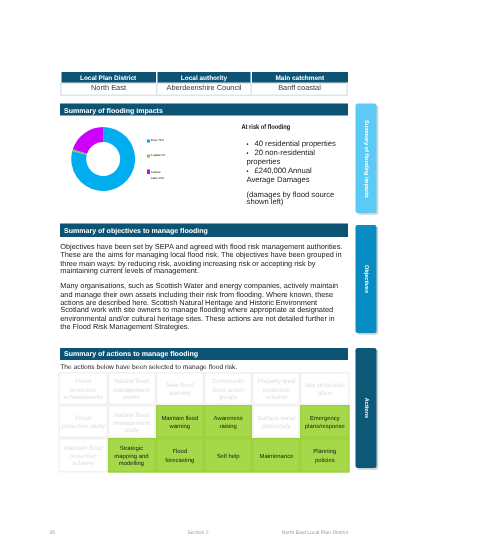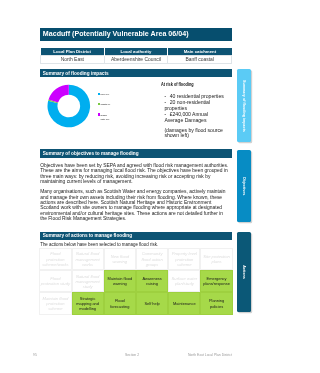--- a/index.html
+++ b/index.html
@@ -78,23 +78,20 @@
   .footer span{position:absolute;}
   .fpage{left:33px;}
   .fcenter{left:50%;transform:translateX(-50%);}
   .fright{right:32px;}
 </style>
 </head>
 <body>
 
 <div class="page">
 
-  <div class="titlebar">
-    <span>Macduff (Potentially Vulnerable Area 06/04)</span>
-  </div>
 
   <table class="infotable">
     <tbody>
         <tr>
       <th>Local Plan District</th>
       <th>Local authority</th>
       <th>Main catchment</th>
     </tr>
     <tr>
       <td>North East</td>

